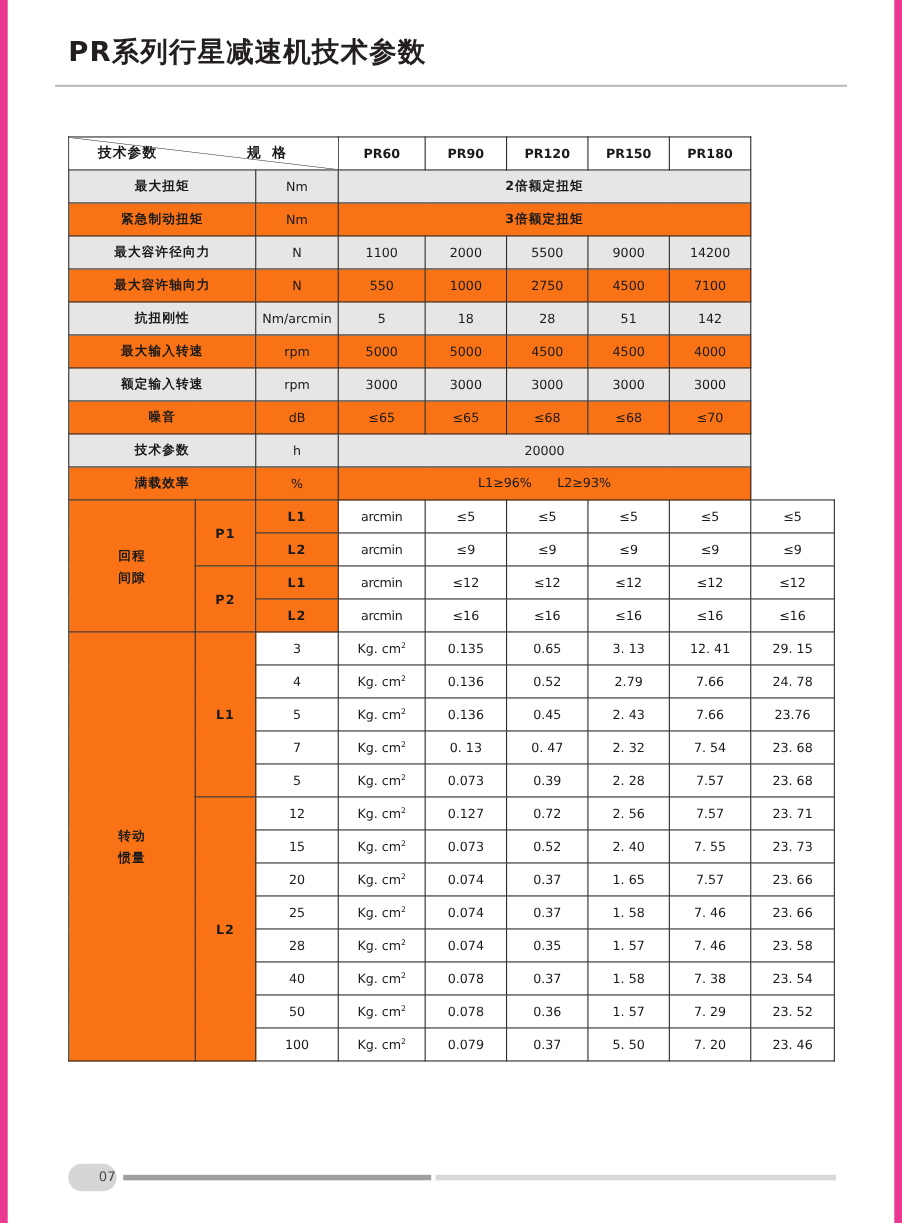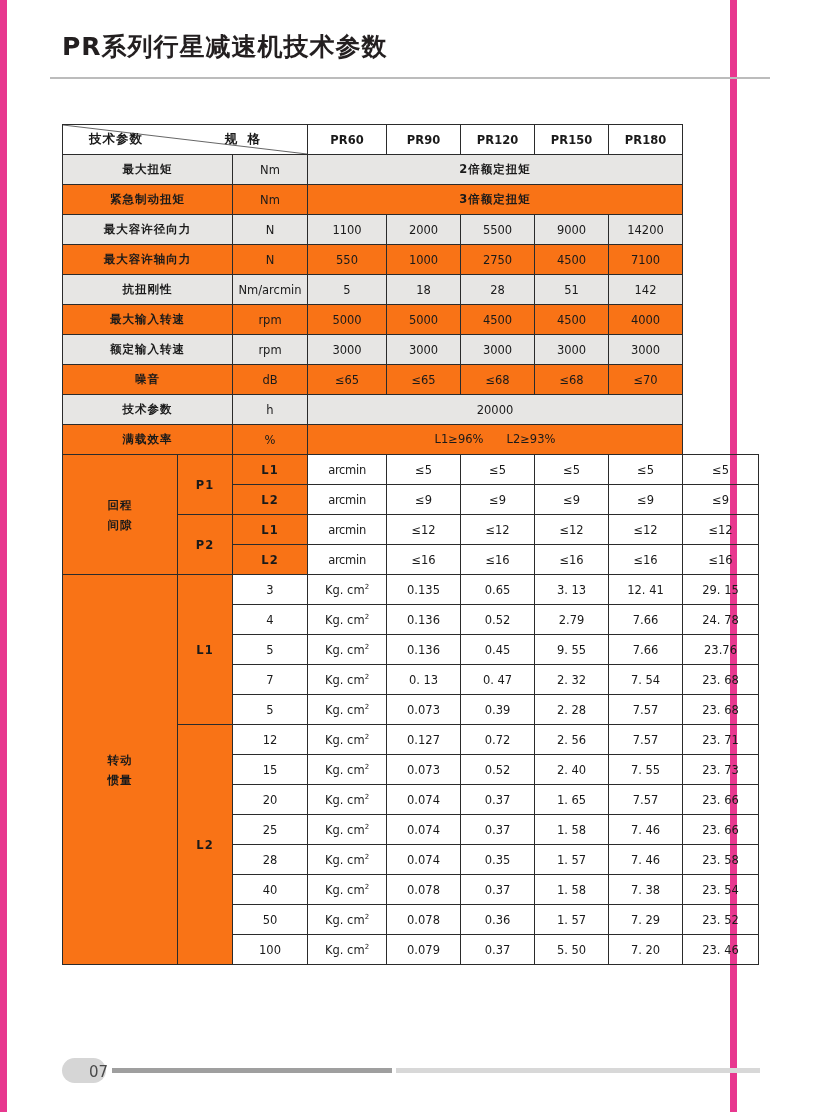--- a/index.html
+++ b/index.html
@@ -10,21 +10,21 @@
     width: 820px;
     height: 1112px;
     background: #ffffff;
     font-family: "Liberation Sans", sans-serif;
     position: relative;
     overflow: hidden;
   }
   .page {
     position: absolute;
     left: 0; top: 0;
-    width: 737px;
+    width: 820px;
     height: 1112px;
     background: #ffffff;
   }
   
   .edge-left {
     position: absolute;
     left: 0; top: 0;
     width: 7px; height: 1112px;
     background: #e8388f;
   }
@@ -146,21 +146,21 @@
     width: 44px;
     height: 25px;
     background: #d6d6d6;
     border-radius: 13px;
   }
   .footer-badge span {
     position: absolute;
     left: 0; right: 0;
     top: 5px;
     text-align: center;
-    font-size: 15px;
+    font-size: 12px;
     color: #4a4a4a;
     font-family: "DejaVu Sans", sans-serif;
     padding-left: 27px;
   }
   .footer-bar1 {
     position: absolute;
     left: 112px;
     bottom: 39px;
     width: 280px;
     height: 5px;
@@ -356,21 +356,21 @@
         <td class="valnum">0.52</td>
         <td class="valnum">2.79</td>
         <td class="valnum">7.66</td>
         <td class="valnum">24. 78</td>
       </tr>
       <tr>
         <td class="valnum">5</td>
         <td class="unit">Kg. cm<span class="sup">2</span></td>
         <td class="valnum">0.136</td>
         <td class="valnum">0.45</td>
-        <td class="valnum">9. 55</td>
+        <td class="valnum">2. 43</td>
         <td class="valnum">7.66</td>
         <td class="valnum">23.76</td>
       </tr>
       <tr>
         <td class="valnum">7</td>
         <td class="unit">Kg. cm<span class="sup">2</span></td>
         <td class="valnum">0. 13</td>
         <td class="valnum">0. 47</td>
         <td class="valnum">2. 32</td>
         <td class="valnum">7. 54</td>

